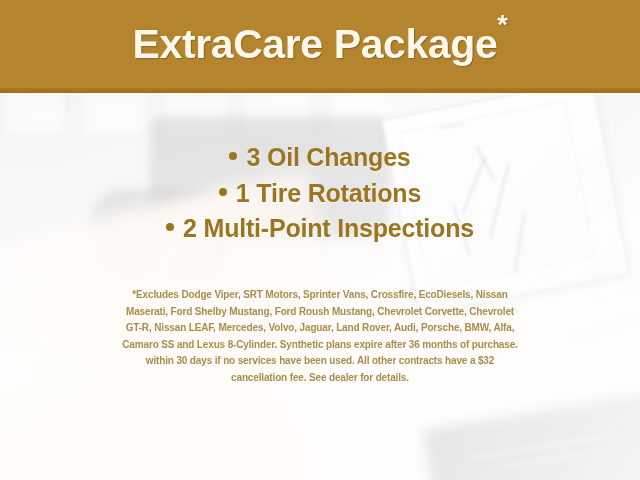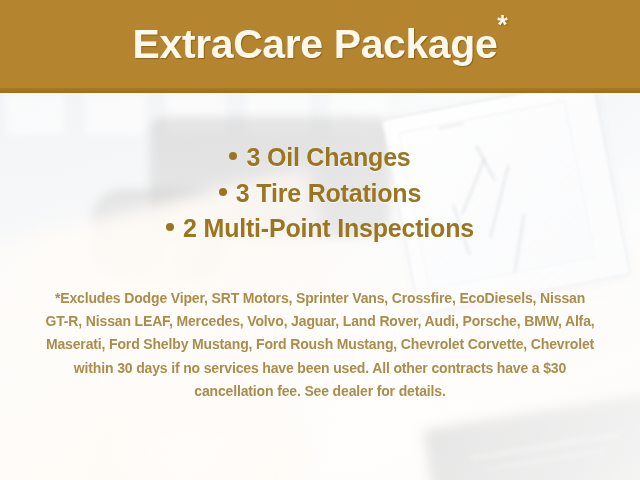--- a/index.html
+++ b/index.html
@@ -210,21 +210,21 @@
   
   .disclaimer {
     position: absolute;
     left: 22px; top: 287px;
     width: 596px;
     text-align: center;
   }
   .disclaimer-line {
     display: block;
     color: #ab8c4a;
-    font-size: 14px;
+    font-size: 10px;
     font-weight: bold;
     line-height: 1.66;
     letter-spacing: -0.15px;
     white-space: nowrap;
     text-shadow: 0 1px 0 rgba(255,255,255,0.6);
   }
 </style>
 </head>
 <body>
 
@@ -270,25 +270,26 @@
 
   <div class="header">
     <div class="header-inner">
       <div class="header-title"><span>ExtraCare Package</span><span class="header-star">*</span></div>
     </div>
     <div class="header-underline"></div>
   </div>
 
   <div class="benefits">
     <div class="benefit-row"><span class="benefit-bullet"></span><span>3 Oil Changes</span></div>
-    <div class="benefit-row"><span class="benefit-bullet"></span><span>3 Tire Rotations</span></div>
+    <div class="benefit-row"><span class="benefit-bullet"></span><span>1 Tire Rotations</span></div>
     <div class="benefit-row"><span class="benefit-bullet"></span><span>2 Multi-Point Inspections</span></div>
   </div>
 
   <div class="disclaimer">
     <span class="disclaimer-line">*Excludes Dodge Viper, SRT Motors, Sprinter Vans, Crossfire, EcoDiesels, Nissan</span>
+    <span class="disclaimer-line">Maserati, Ford Shelby Mustang, Ford Roush Mustang, Chevrolet Corvette, Chevrolet</span>
     <span class="disclaimer-line">GT-R, Nissan LEAF, Mercedes, Volvo, Jaguar, Land Rover, Audi, Porsche, BMW, Alfa,</span>
-    <span class="disclaimer-line">Maserati, Ford Shelby Mustang, Ford Roush Mustang, Chevrolet Corvette, Chevrolet</span>
-    <span class="disclaimer-line">within 30 days if no services have been used. All other contracts have a $30</span>
+    <span class="disclaimer-line">Camaro SS and Lexus 8-Cylinder. Synthetic plans expire after 36 months of purchase.</span>
+    <span class="disclaimer-line">within 30 days if no services have been used. All other contracts have a $32</span>
     <span class="disclaimer-line">cancellation fee. See dealer for details.</span>
   </div>
 
 </div>
 
 </body></html>

